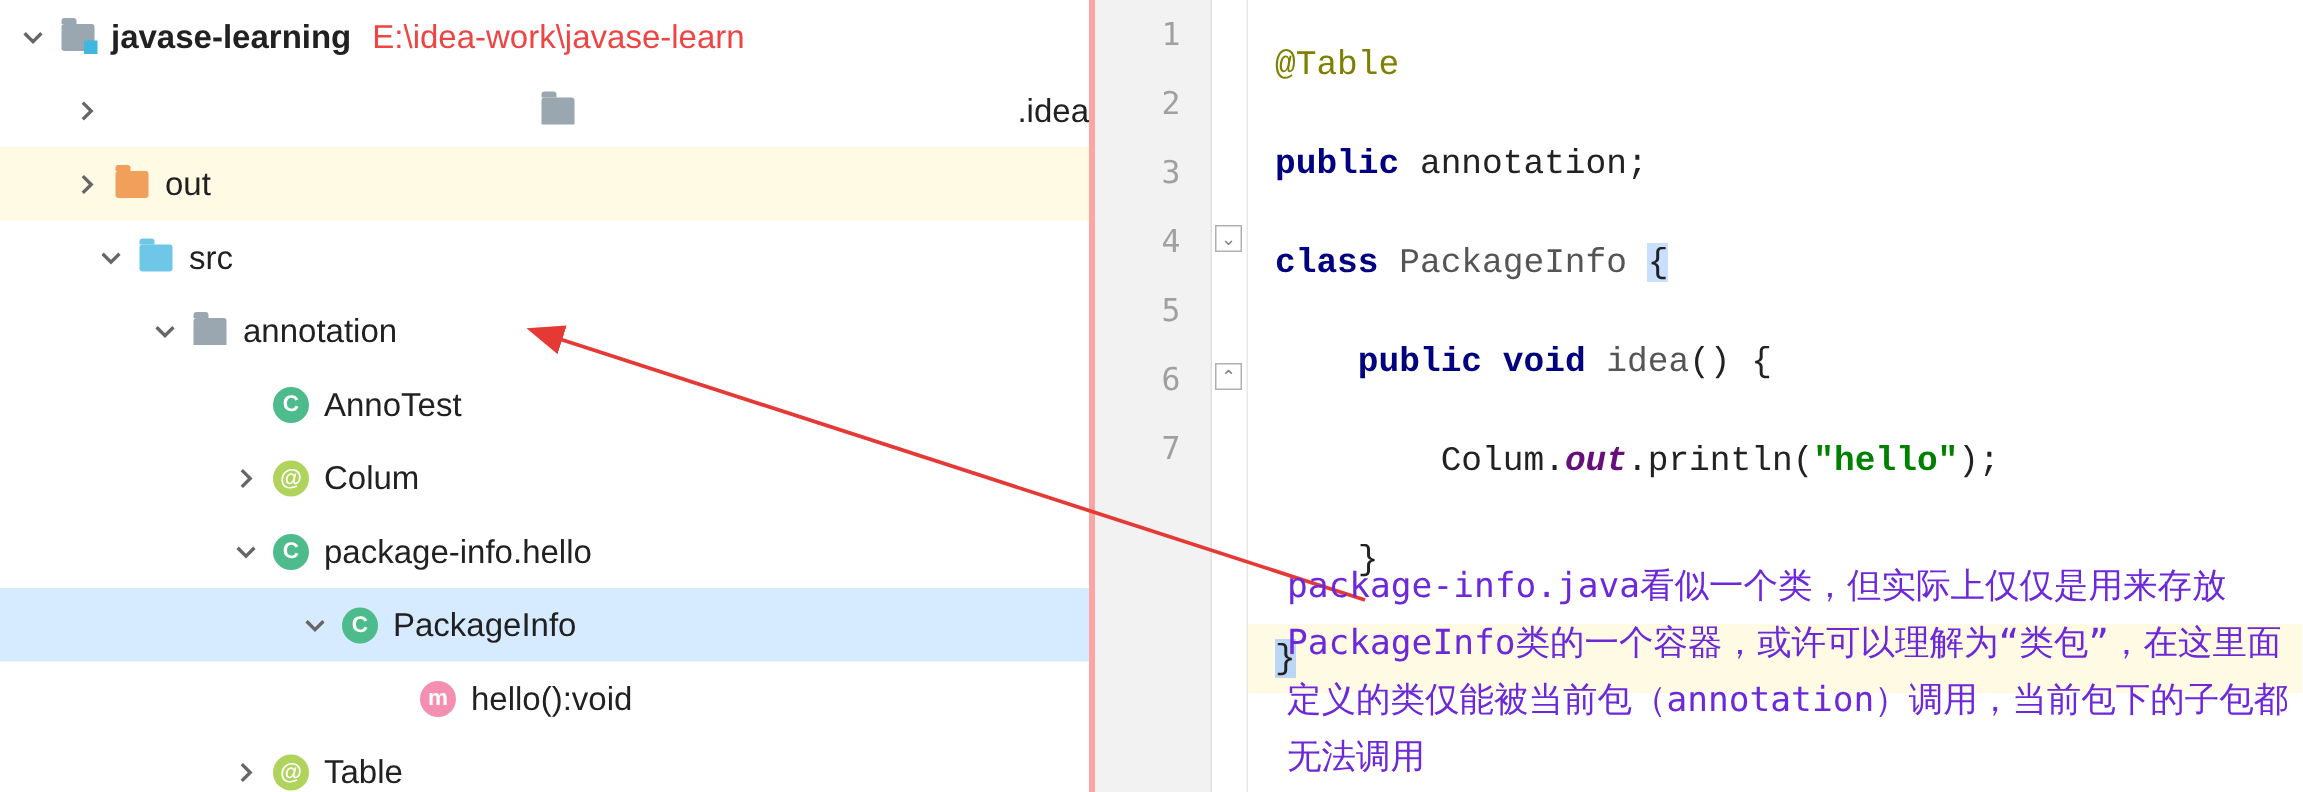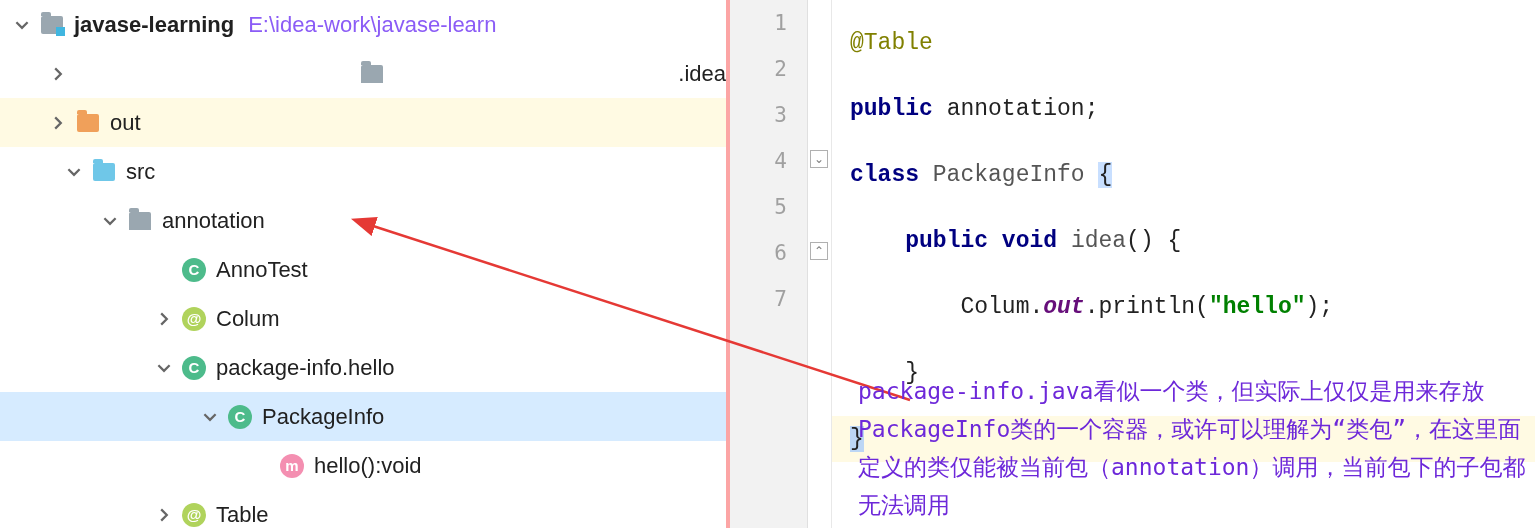--- a/index.html
+++ b/index.html
@@ -60,21 +60,21 @@
     .circle-icon {
       width: 24px; height: 24px; border-radius: 50%;
       display: inline-flex; align-items: center; justify-content: center;
       font-size: 15px; font-weight: 600; color: #fff;
     }
     .circle-c { background: #4dbb8b; }
     .circle-at { background: #b0d35c; color: #fff; }
     .circle-m { background: #f48fb1; }
     .node-label { font-size: 22px; color: #212121; }
     .node-label.bold { font-weight: 700; }
-    .node-path { color: #8b5cf6; font-size: 22px; margin-left: 14px; }
+    .node-path { color: #ef4444; font-size: 22px; margin-left: 14px; }
 
     
     .editor {
       flex: 1;
       display: flex;
       background: #fff;
       position: relative;
     }
     .gutter {
       width: 78px;

